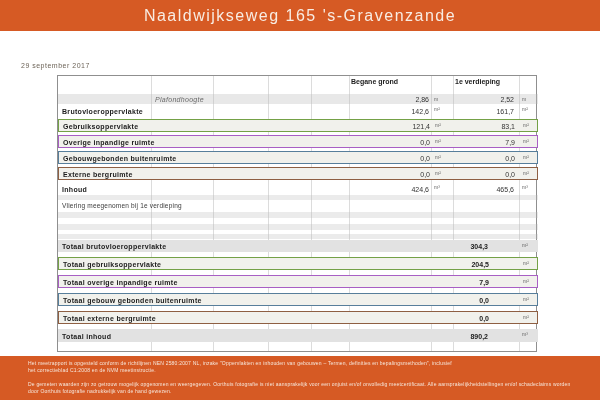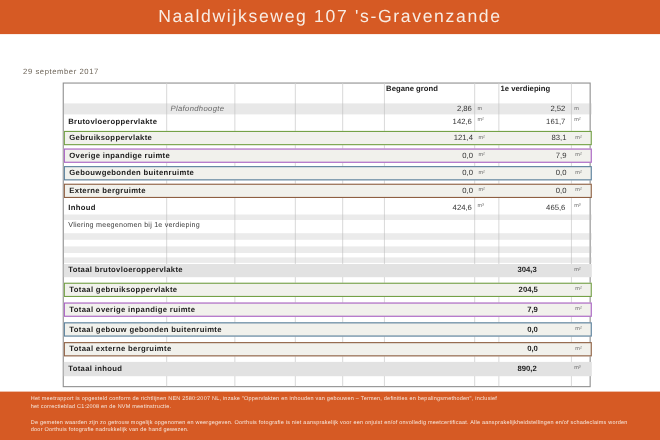--- a/index.html
+++ b/index.html
@@ -92,21 +92,21 @@
   .footer p { font-size:5px; line-height:1.32; letter-spacing:0.2px; }
   .footer .p1 { position:absolute; left:28px; top:4px; width:430px; }
   .footer .p2 { position:absolute; left:28px; top:25px; width:545px; }
 </style>
 </head>
 <body>
 
 <div class="page">
 
   <div class="banner">
-    <div class="title">Naaldwijkseweg 107 's-Gravenzande</div>
+    <div class="title">Naaldwijkseweg 165 's-Gravenzande</div>
   </div>
 
   <div class="date-line">29 september 2017</div>
 
   <div class="sheet">
 
     <div class="vline" style="left:93px"></div>
     <div class="vline" style="left:155px"></div>
     <div class="vline" style="left:210px"></div>
     <div class="vline" style="left:253px"></div>

